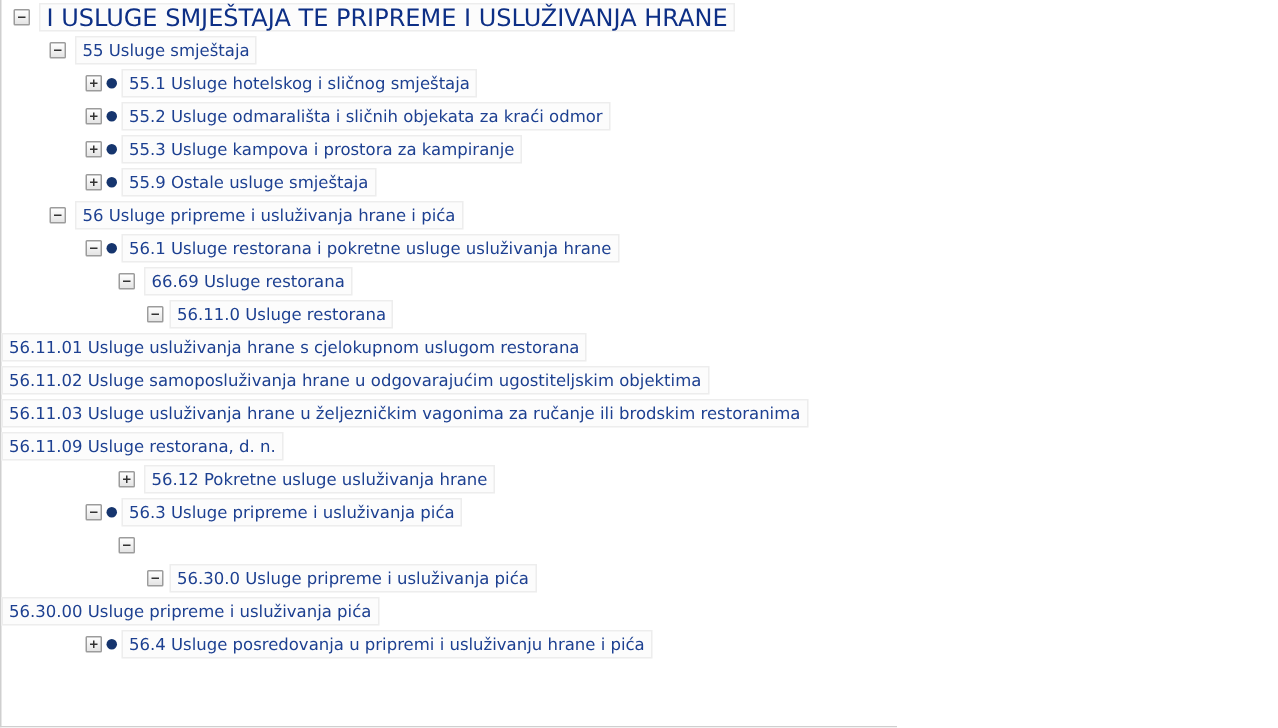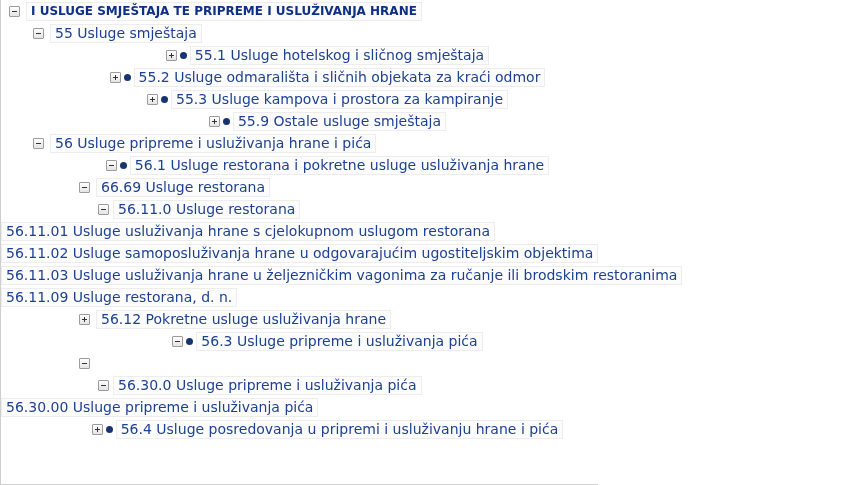--- a/index.html
+++ b/index.html
@@ -50,36 +50,36 @@
   }
   .bullet {
     flex: 0 0 auto;
     width: 7px;
     height: 7px;
     border-radius: 50%;
     background: var(--bullet, #16356e);
   }
   .label {
     color: var(--text, #1d4091);
-    font-size: 14px;
+    font-size: 11px;
     line-height: 13px;
     padding: 2px 4px;
     background: var(--label_bg, #fcfcfc);
     border: 1px solid var(--label_border, #ededed);
     text-decoration: none;
     cursor: pointer;
   }
   .l0 .label {
-    font-weight: bold;
-    font-size: 12px;
+    font-weight: normal;
+    font-size: 16px;
     color: var(--header_text, #0d2f86);
   }
   .l0 { padding-left: 8px; }   .l0 .expander { margin-right: 6px; }
   .l1 { padding-left: 32px; }  .l1 .expander { margin-right: 6px; }
-  .l2 { padding-left: 56px; justify-content: center; }  .l2 .expander { margin-right: 3px; } .l2 .bullet { margin-right: 3px; }
+  .l2 { padding-left: 56px; }  .l2 .expander { margin-right: 3px; } .l2 .bullet { margin-right: 3px; }
   .l3 { padding-left: 78px; }  .l3 .expander { margin-right: 6px; }
   .l4 { padding-left: 97px; }  .l4 .expander { margin-right: 4px; }
   .l5 { }
 </style>
 </head>
 <body>
 
 <div class="panel">
   <div>
       <div class="row l0">

